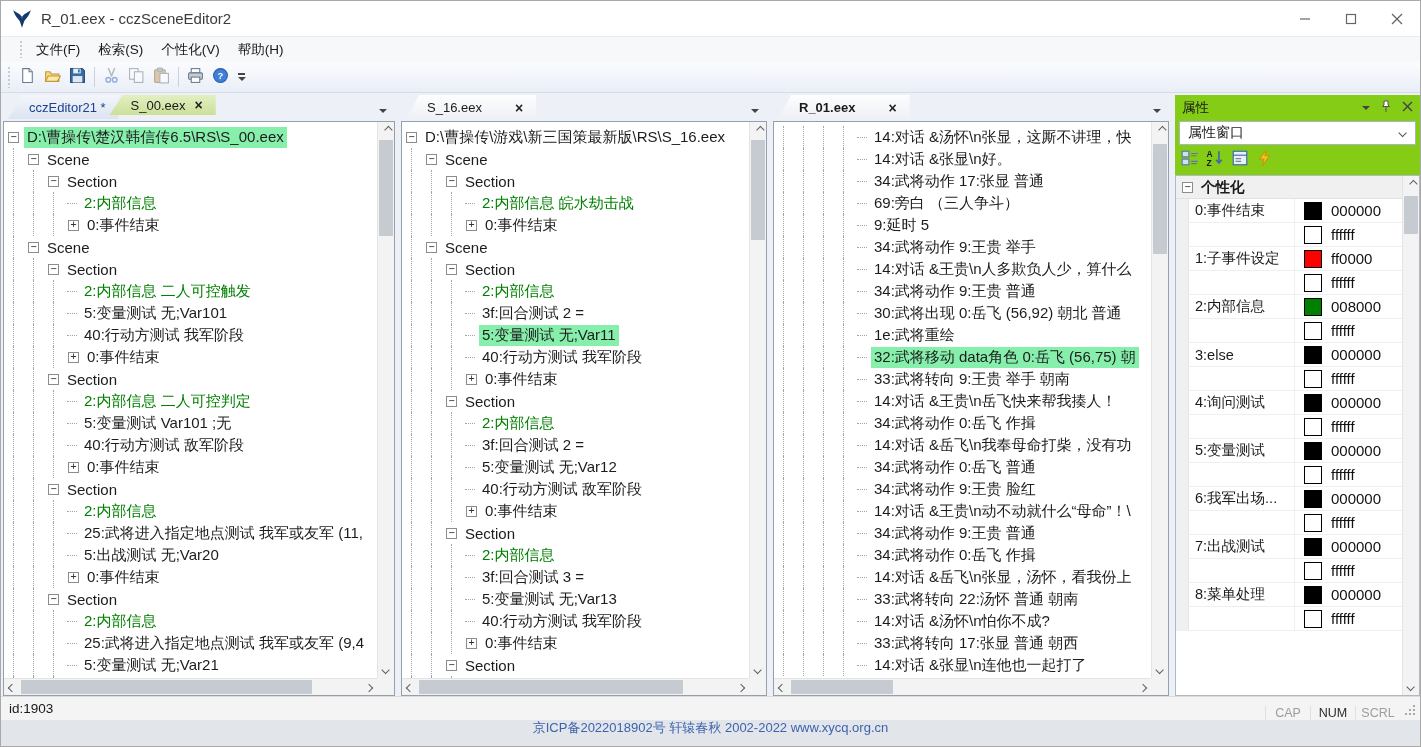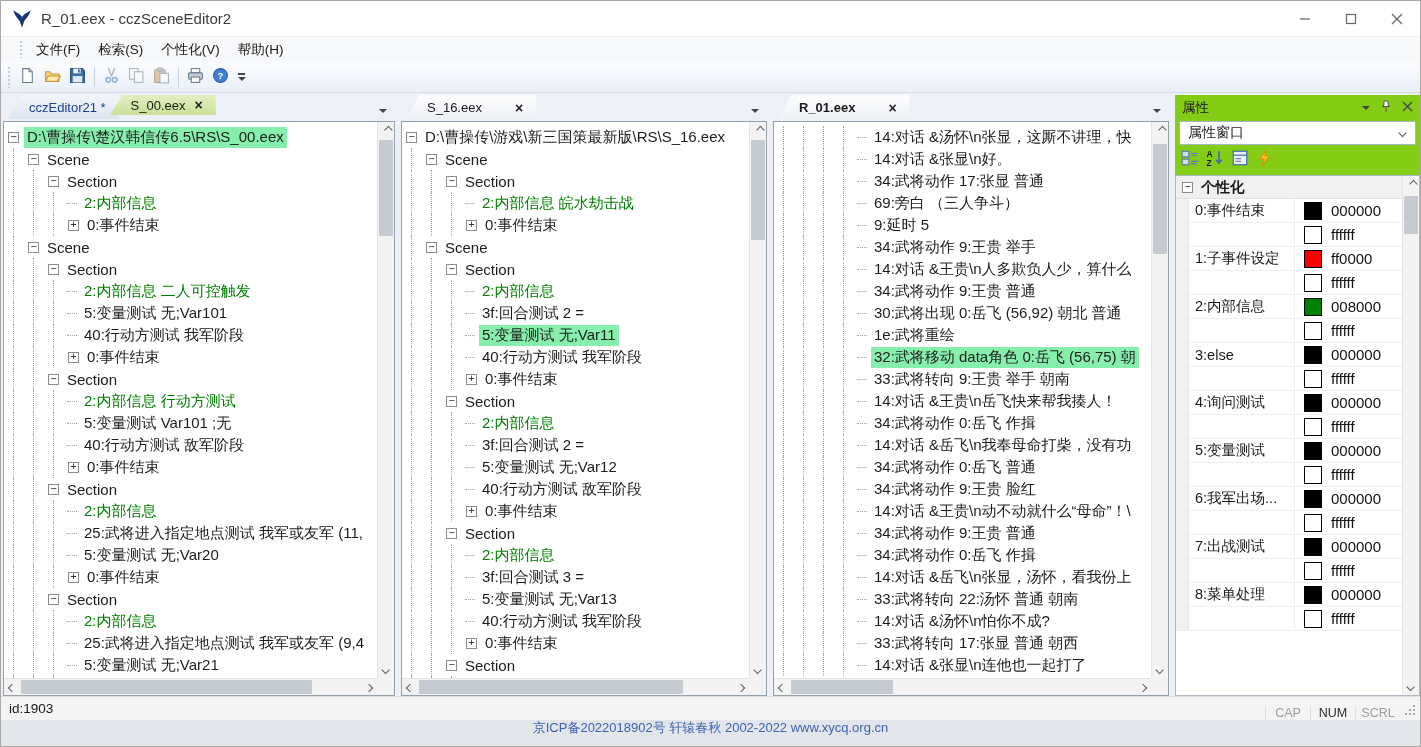--- a/index.html
+++ b/index.html
@@ -291,21 +291,21 @@
                 <span class="tguide"></span>
                 <span class="tguide"></span>
                 <span class="expander">−</span>
                 <span class="tlabel">Section</span>
               </div>
               <div class="tree-row">
                 <span class="tguide"></span>
                 <span class="tguide"></span>
                 <span class="tguide"></span>
                 <span class="tdash"></span>
-                <span class="tlabel green">2:内部信息 行动方测试</span>
+                <span class="tlabel green">2:内部信息 二人可控判定</span>
               </div>
               <div class="tree-row">
                 <span class="tguide"></span>
                 <span class="tguide"></span>
                 <span class="tguide"></span>
                 <span class="tdash"></span>
                 <span class="tlabel">5:变量测试 Var101 ;无</span>
               </div>
               <div class="tree-row">
                 <span class="tguide"></span>
@@ -339,21 +339,21 @@
                 <span class="tguide"></span>
                 <span class="tguide"></span>
                 <span class="tdash"></span>
                 <span class="tlabel">25:武将进入指定地点测试 我军或友军 (11,</span>
               </div>
               <div class="tree-row">
                 <span class="tguide"></span>
                 <span class="tguide"></span>
                 <span class="tguide"></span>
                 <span class="tdash"></span>
-                <span class="tlabel">5:变量测试 无;Var20</span>
+                <span class="tlabel">5:出战测试 无;Var20</span>
               </div>
               <div class="tree-row">
                 <span class="tguide"></span>
                 <span class="tguide"></span>
                 <span class="tguide"></span>
                 <span class="expander">+</span>
                 <span class="tlabel">0:事件结束</span>
               </div>
               <div class="tree-row">
                 <span class="tguide"></span>

